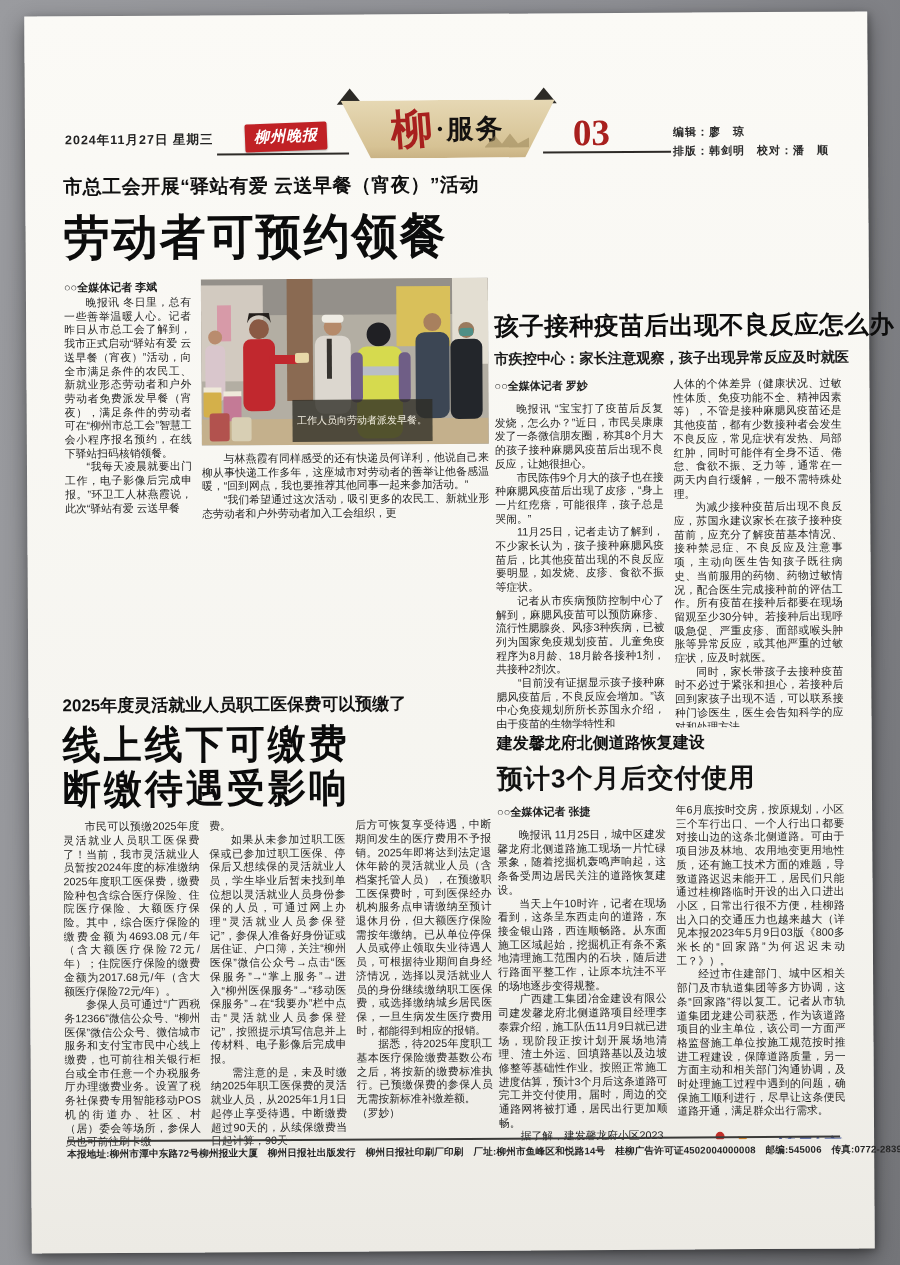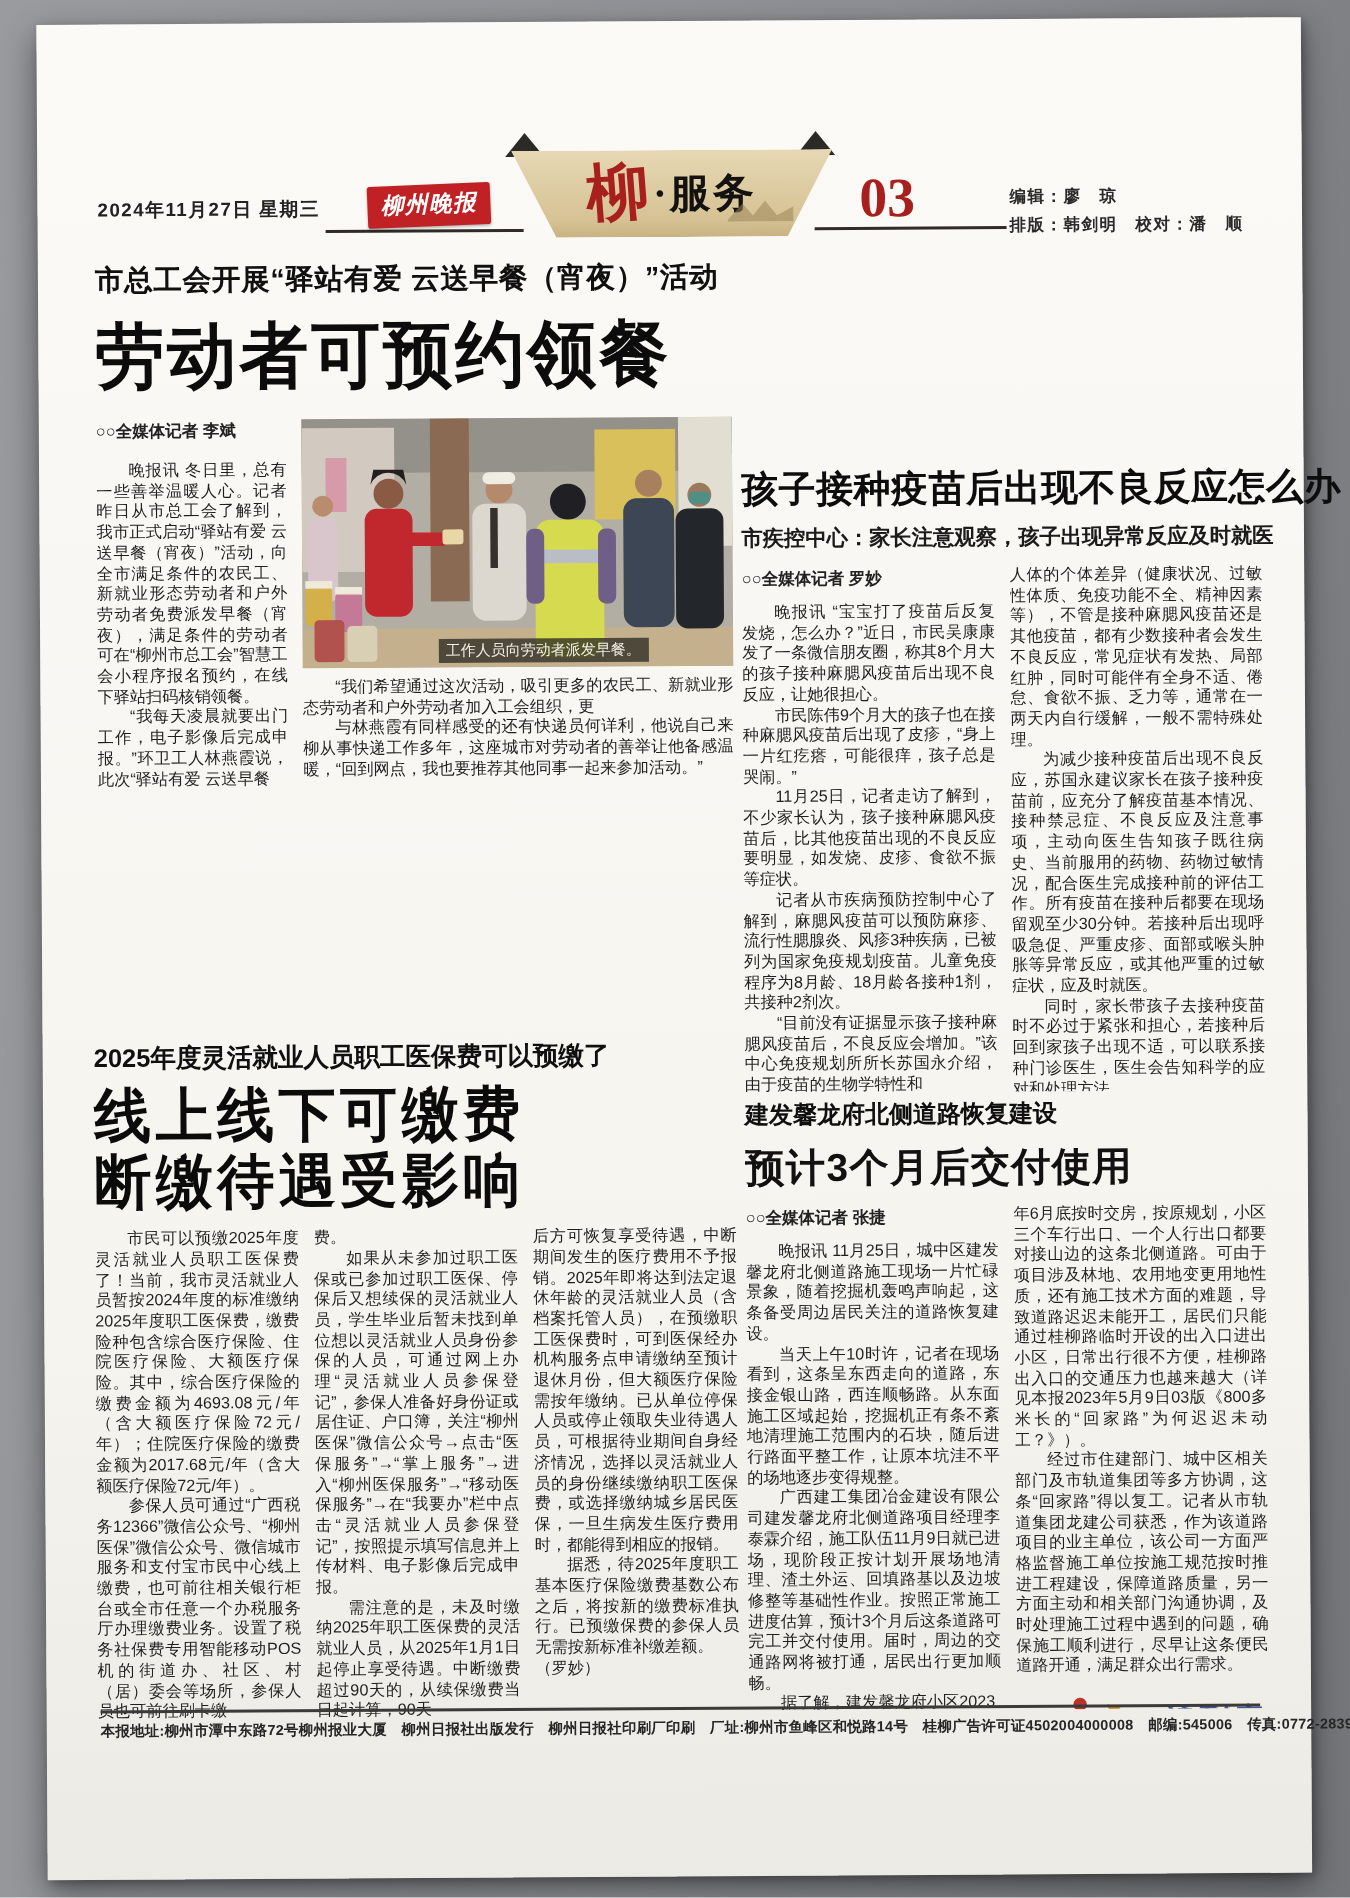--- a/index.html
+++ b/index.html
@@ -44,25 +44,25 @@
   .cols { display:flex; gap:10px; }
   .col { flex:1; overflow:hidden; }
   .byline { font-size:11px; font-weight:bold; color:#222; }
   .kicker { font-weight:bold; color:#101010; }
   
   .a1 { left:38px; top:158px; width:424px; height:500px; }
   .a1 .kicker { font-size:19px; letter-spacing:.5px; }
   .a1 .headline { font-size:46px; font-weight:900; letter-spacing:2px; color:#0c0c0c; margin:6px 0 12px; transform:scaleY(1.04); transform-origin:left top; white-space:nowrap; }
   .a1-body { display:flex; gap:10px; }
   .a1-left { width:127px; height:402px; overflow:hidden; }
-  .a1-left .byline { margin-bottom:13px; }
+  .a1-left .byline { margin-bottom:1px; }
   .a1-right { width:287px; }
   .photo { position:relative; width:287px; height:166px; background:#b5b0a6; overflow:hidden; margin-bottom:7px; }
   .caption { position:absolute; bottom:3px; left:50%; transform:translateX(-38%); background:rgba(45,44,36,.78);
-    color:#f3efe2; font-size:10px; padding:1px 5px; white-space:nowrap; }
+    color:#f3efe2; font-size:10px; padding:14px 5px; white-space:nowrap; }
   .a1-cols { height:222px; }
   
   .a2 { left:468px; top:296px; width:347px; }
   .a2 .headline { font-size:24.5px; font-weight:900; color:#0d0d0d; letter-spacing:.5px; white-space:nowrap; }
   .a2 .subtitle { font-size:14.2px; font-weight:bold; color:#1b1b1b; margin-top:7px; white-space:nowrap; }
   .a2 .byline { margin-bottom:9px; }
   .a2 .cols { margin-top:10px; height:350px; }
   
   .a3 { left:34px; top:678px; width:428px; }
   .a3 .kicker { font-size:17px; }
@@ -161,22 +161,22 @@
               <rect x="22" y="116" width="18" height="26" rx="3" fill="#c47a96"></rect>
             <rect x="8" y="134" width="20" height="28" rx="3" fill="#b2524e"></rect>
               <rect x="30" y="138" width="20" height="24" rx="3" fill="#d8cfb4"></rect>
             <rect x="2" y="108" width="18" height="5" fill="#efe9da"></rect>
               <rect x="22" y="112" width="18" height="5" fill="#efe9da"></rect>
           </svg>
           <div class="caption">工作人员向劳动者派发早餐。</div>
         </div>
         <div class="cols a1-cols">
           <div class="col">
+              <p>与林燕霞有同样感受的还有快递员何详利，他说自己来柳从事快递工作多年，这座城市对劳动者的善举让他备感温暖，“回到网点，我也要推荐其他同事一起来参加活动。”</p>
               <p>“我们希望通过这次活动，吸引更多的农民工、新就业形态劳动者和户外劳动者加入工会组织，更</p>
-              <p>与林燕霞有同样感受的还有快递员何详利，他说自己来柳从事快递工作多年，这座城市对劳动者的善举让他备感温暖，“回到网点，我也要推荐其他同事一起来参加活动。”</p>
             </div>
         </div>
       </div>
     </div>
   </div>
 
   <div class="art a2">
     <div class="headline">孩子接种疫苗后出现不良反应怎么办</div>
     <div class="subtitle">市疾控中心：家长注意观察，孩子出现异常反应及时就医</div>
     <div class="cols">

